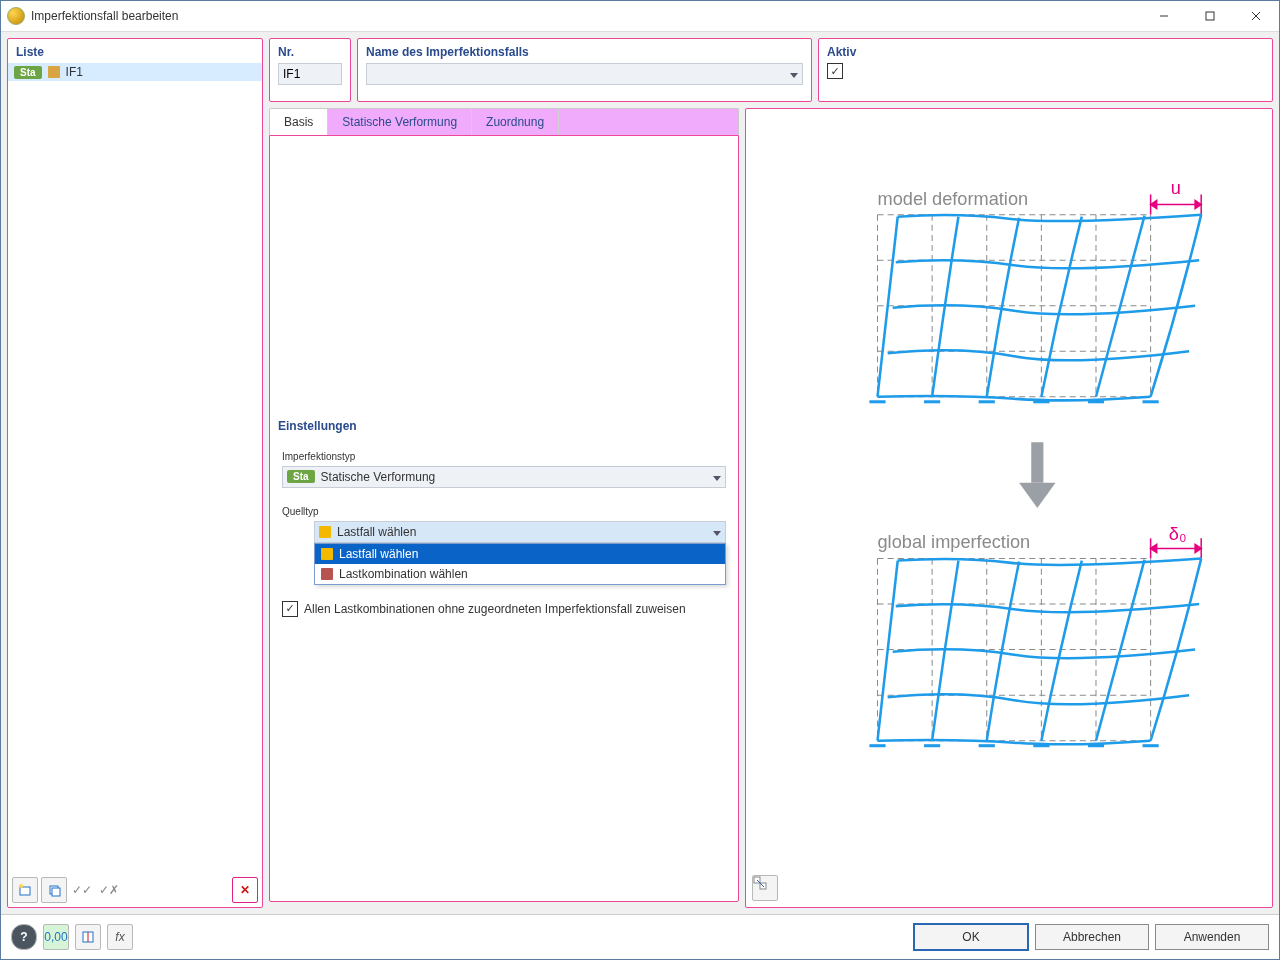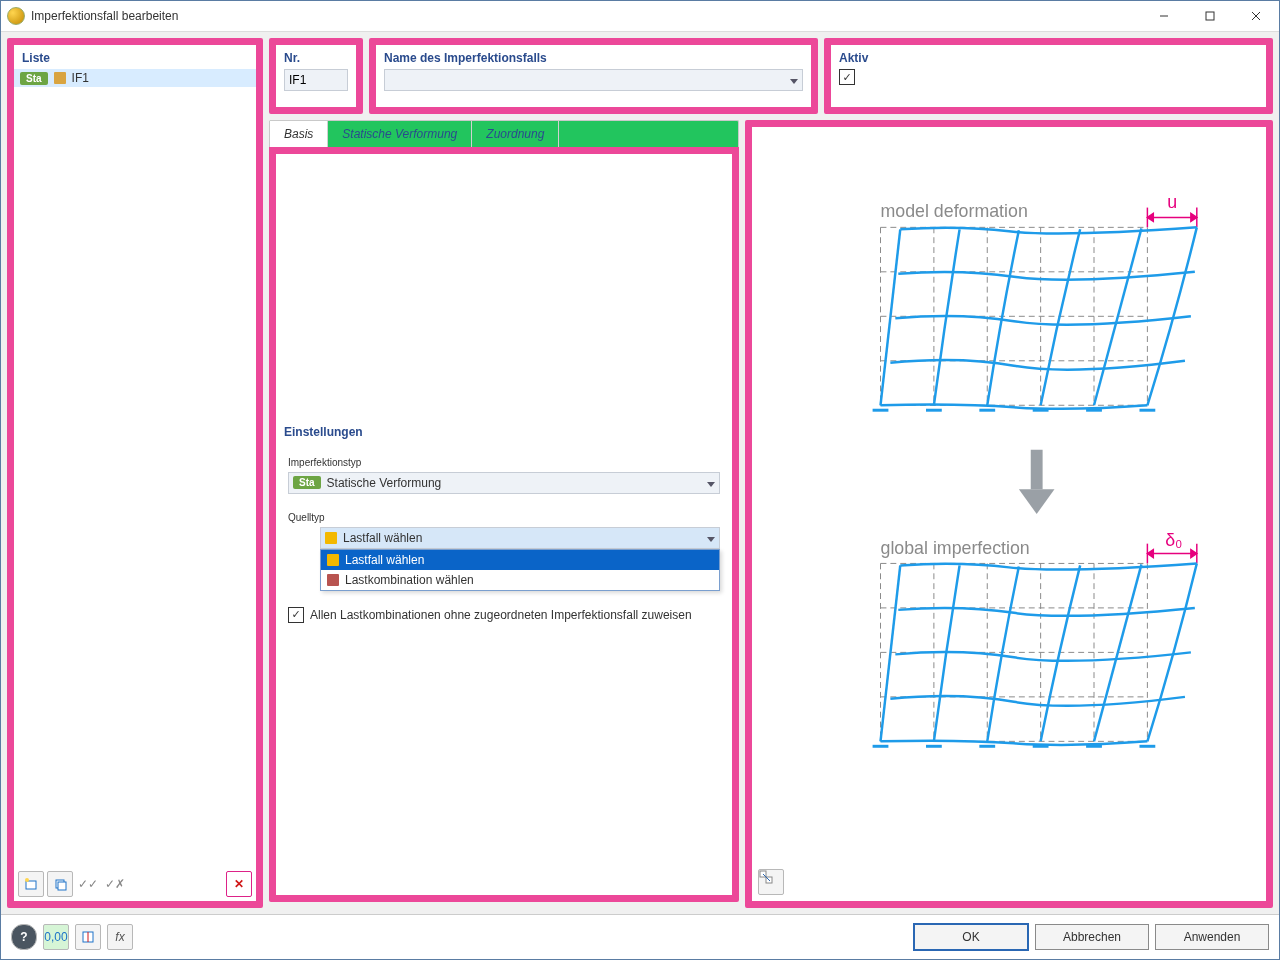--- a/index.html
+++ b/index.html
@@ -4,21 +4,21 @@
 <style>
 html,body{margin:0;padding:0;font-family:"Segoe UI",Tahoma,sans-serif;font-size:12px;color:#333;background:#fff;height:100%;}
 .window{width:1280px;height:960px;display:flex;flex-direction:column;border:1px solid #5a7ca3;box-sizing:border-box;}
 .titlebar{height:30px;display:flex;align-items:center;background:#fff;border-bottom:1px solid #ddd;}
 .titlebar .app-icon{width:16px;height:16px;margin:0 6px;background:radial-gradient(circle at 30% 30%,#ffd54f,#c28800);border-radius:50%;border:1px solid #9a6;}
 .titlebar .title{flex:1;font-size:12px;}
 .win-controls{display:flex;}
 .win-btn{width:46px;height:30px;display:flex;align-items:center;justify-content:center;color:#333;}
 
 .body{flex:1;display:flex;padding:6px;gap:6px;background:#f0f0f0;min-height:0;}
-.panel{background:#fff;border:7px solid #ec4899;border-radius:2px;display:flex;flex-direction:column;min-height:0;}
+.panel{background:#fff;border:1px solid #ec4899;border-radius:2px;display:flex;flex-direction:column;min-height:0;}
 .panel-title{font-weight:bold;color:#2a4b8d;padding:6px 8px 4px;font-size:12px;}
 
 
 .left-col{width:256px;display:flex;flex-direction:column;gap:6px;}
 .list-panel{flex:1;}
 .list-row{display:flex;align-items:center;gap:6px;padding:2px 6px;background:#e8f1fb;}
 .list-row.sel{background:#d8ecff;}
 .tag{font-size:10px;padding:1px 6px;border-radius:2px;color:#fff;font-weight:bold;}
 .tag.sta{background:#6da544;}
 .sq{width:12px;height:12px;display:inline-block;border-radius:1px;}
@@ -38,21 +38,21 @@
 .name-panel{flex:1;}
 .aktiv-panel{flex:1;}
 .txt-input{width:100%;height:22px;box-sizing:border-box;border:1px solid #c7cdd6;background:#eef2f7;padding:2px 4px;font-family:inherit;font-size:12px;}
 .combo{width:100%;height:22px;border:1px solid #c7cdd6;background:#eef2f7;display:flex;align-items:center;justify-content:flex-end;padding:0 4px;box-sizing:border-box;}
 .combo .chev{color:#556;}
 .check{width:14px;height:14px;border:1px solid #333;display:inline-flex;align-items:center;justify-content:center;font-size:11px;}
 
 .work-row{flex:1;display:flex;gap:6px;min-height:0;}
 .left-work{flex:0 0 470px;display:flex;flex-direction:column;gap:0;min-height:0;}
 .right-work{flex:1;}
-.tabs{display:flex;background:#22c55e;border:1px solid #c9c9c9;border-bottom:none;border-radius:2px 2px 0 0;font-style:italic;}
+.tabs{display:flex;background:#f0abfc;border:1px solid #c9c9c9;border-bottom:none;border-radius:2px 2px 0 0;}
 .tab{padding:6px 14px;border-right:1px solid #d0d0d0;color:#2a4b8d;cursor:default;}
 .tab.active{background:#fff;font-weight:normal;color:#333;}
 .settings-panel{flex:1;border-radius:0 0 2px 2px;}
 .section{padding:8px 12px;}
 .field-label{font-size:10px;color:#333;margin:6px 0 4px;}
 .dropdown{position:relative;margin-left:32px;}
 .dropdown-list{position:absolute;left:0;right:0;top:22px;border:1px solid #7a9fcf;background:#fff;z-index:10;box-shadow:2px 2px 4px rgba(0,0,0,0.15);}
 .dd-item{display:flex;align-items:center;gap:6px;padding:3px 6px;}
 .dd-item.hl{background:#0a64c8;color:#fff;}
 .checkbox-row{display:flex;align-items:center;gap:6px;margin-top:58px;}

